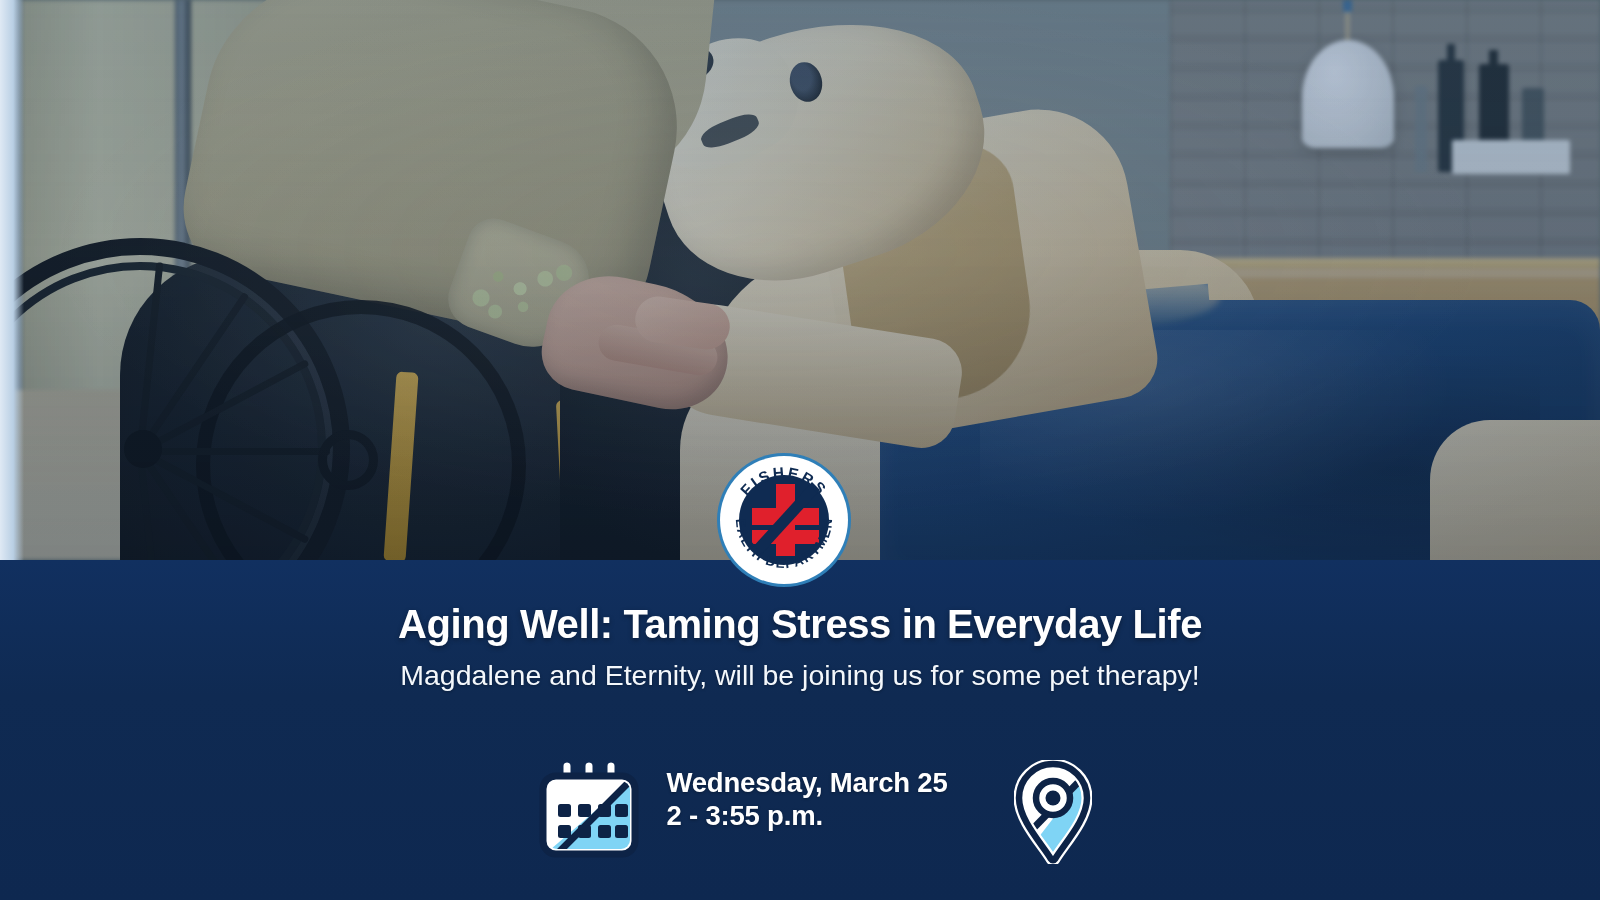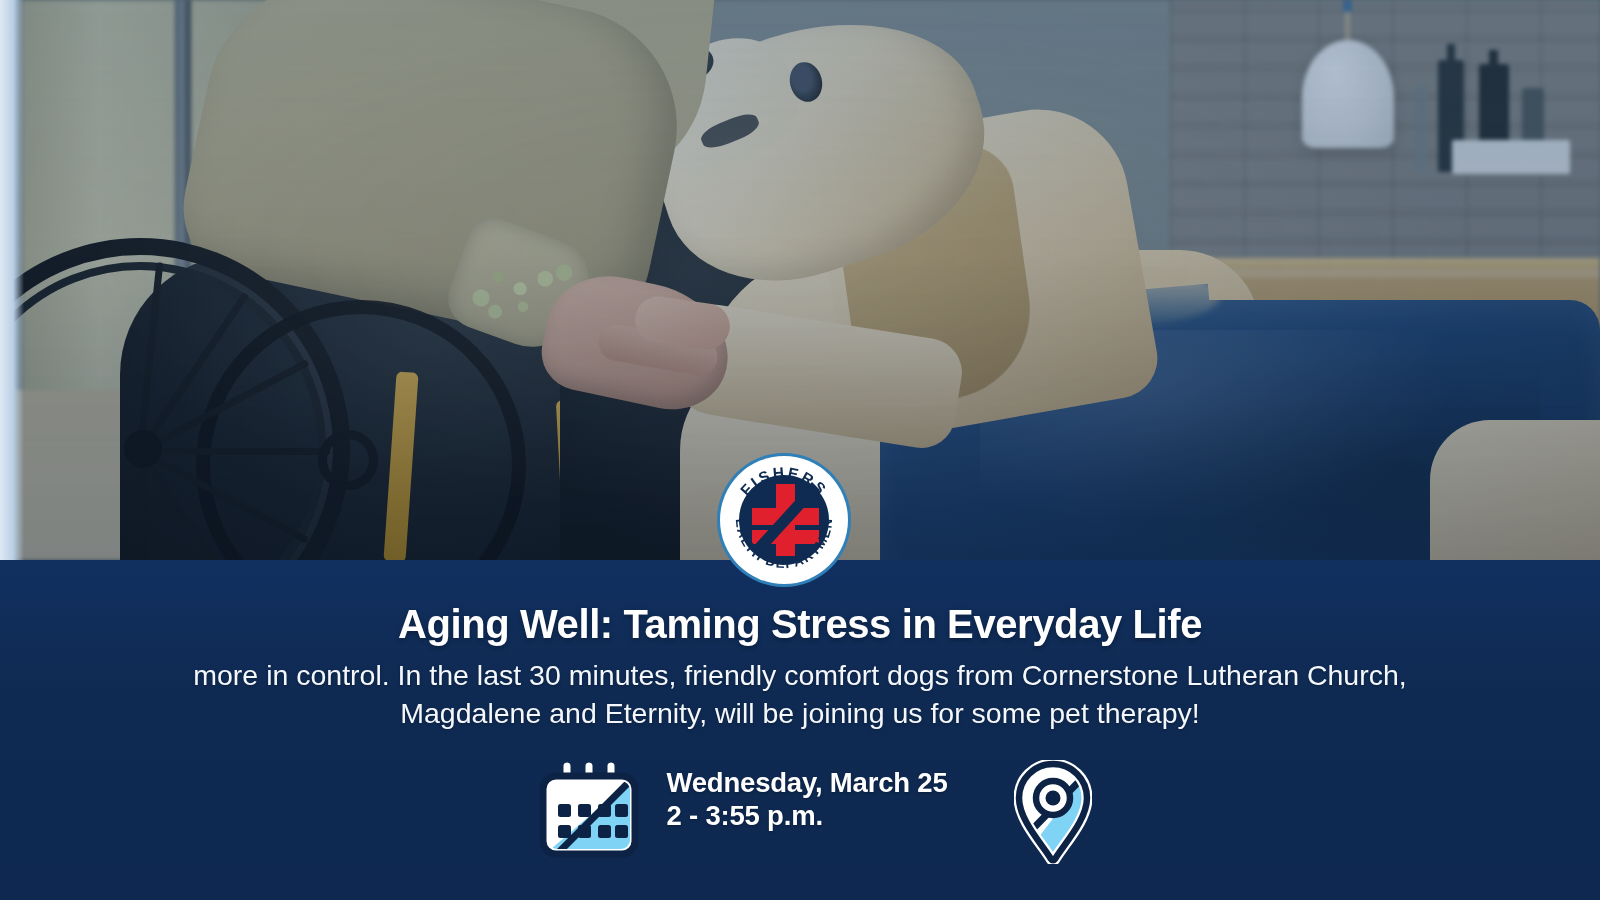--- a/index.html
+++ b/index.html
@@ -466,21 +466,20 @@
         <textPath href="#arcBot" startOffset="50%" text-anchor="middle">HEALTH DEPARTMENT</textPath>
       </text>
     </svg>
   </div>
 
   <div class="panel">
 
     <div class="title">Aging Well:  Taming Stress in Everyday Life</div>
 
     <div class="desc">
-      <div>more in control. In the last 30 minutes, friendly comfort dogs from Cornerstone Lutheran Church,</div>
       <div>Magdalene and Eternity, will be joining us for some pet therapy!</div>
     </div>
 
     <div class="info-row">
 
       <div class="info-item">
         <span class="info-icon">
           <svg viewBox="0 0 104 98" width="104" height="98" aria-hidden="true">
             <g stroke="#ffffff" stroke-width="7" fill="none" stroke-linecap="round">
               <path d="M30 6 v16 M52 6 v16 M74 6 v16"></path>

